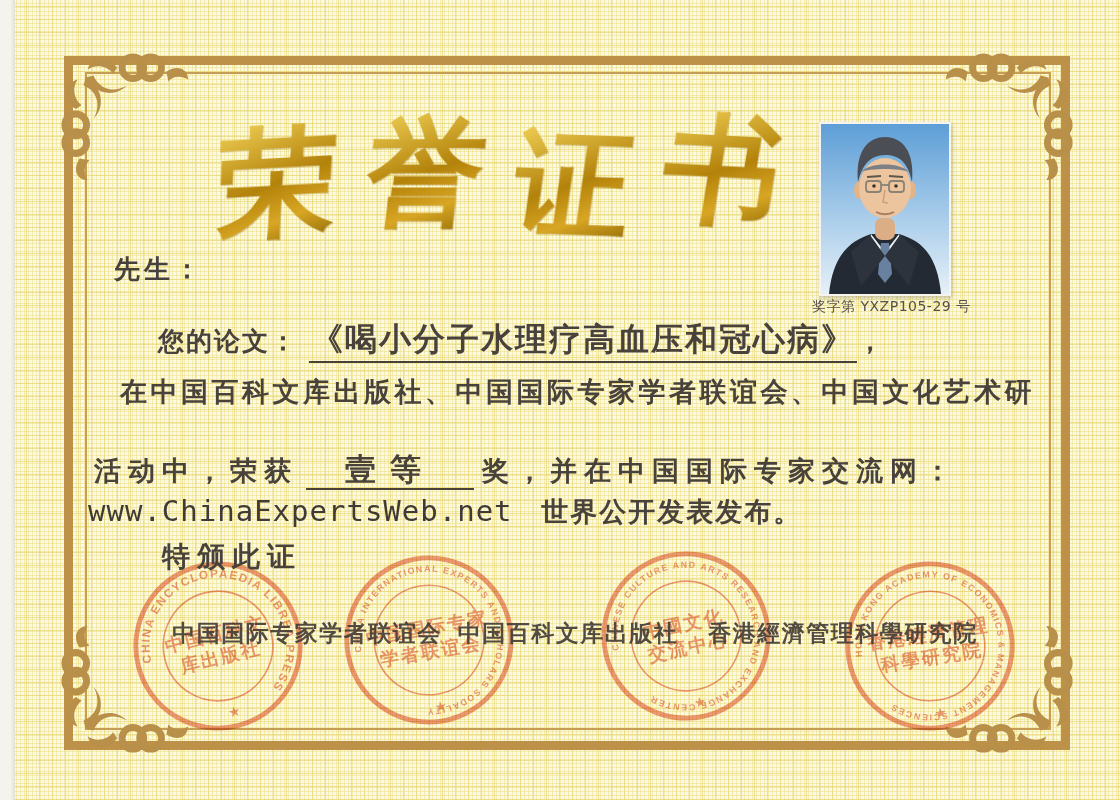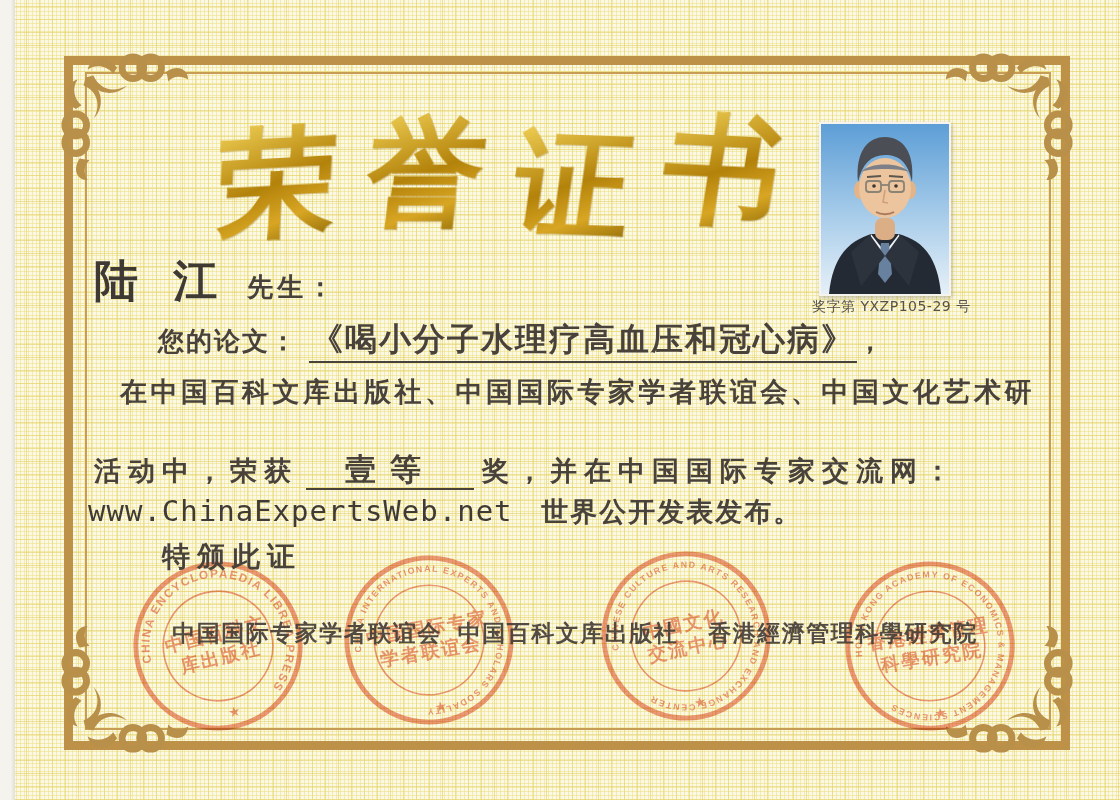--- a/index.html
+++ b/index.html
@@ -207,21 +207,20 @@
       <circle cx="75" cy="62" r="1.8" fill="#3a3530"></circle>
       <line x1="46" y1="53" x2="60" y2="52" stroke="#5d564d" stroke-width="2"></line>
       <line x1="68" y1="52" x2="82" y2="53" stroke="#5d564d" stroke-width="2"></line>
       <path d="M64,66 L62,78 L67,79" fill="none" stroke="#cfa179" stroke-width="1.6"></path>
       <path d="M55,88 C60,91 68,91 73,88" fill="none" stroke="#a97c5e" stroke-width="2"></path>
     </svg>
   </div>
   <div class="photo-caption">奖字第 YXZP105-29 号</div>
 
   <div class="recipient">
-    <span class="name">陆 江</span>
     <span class="suffix">先生：</span>
   </div>
 
   <div class="bodyline paper-line">
     <span>您的论文：</span>
     <span class="paper-title">《喝小分子水理疗高血压和冠心病》</span><span>，</span>
   </div>
 
   <div class="bodyline p1">在中国百科文库出版社、中国国际专家学者联谊会、中国文化艺术研</div>
   <div class="bodyline p3">

